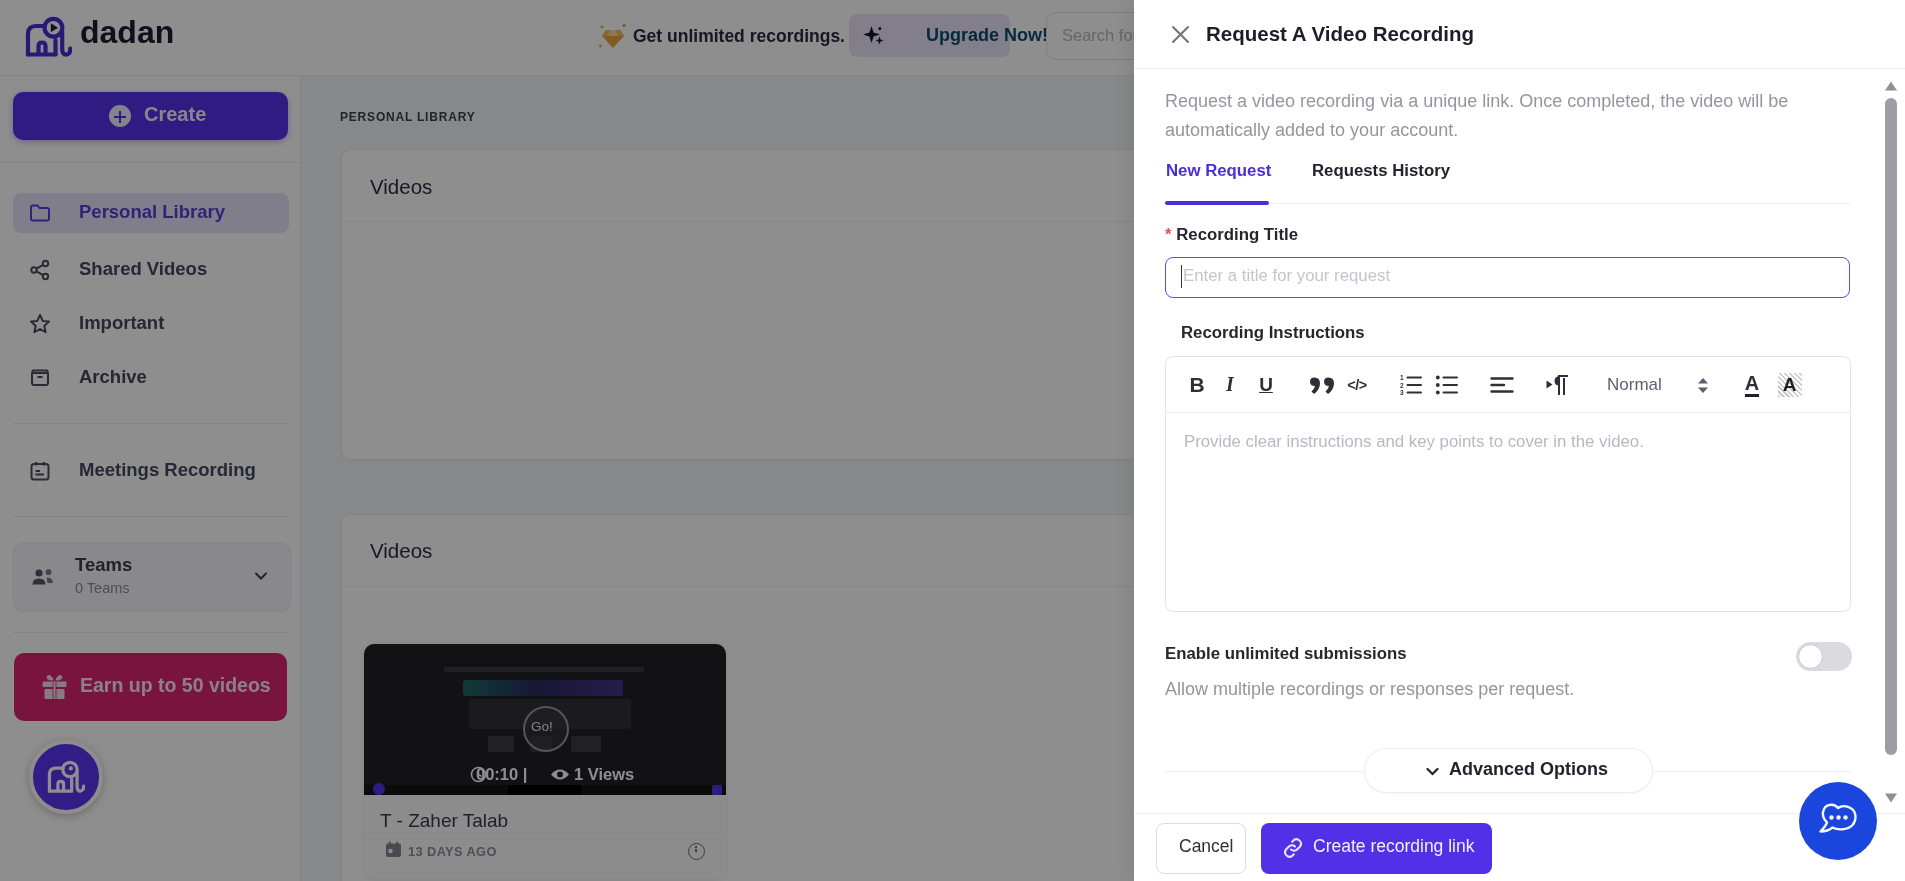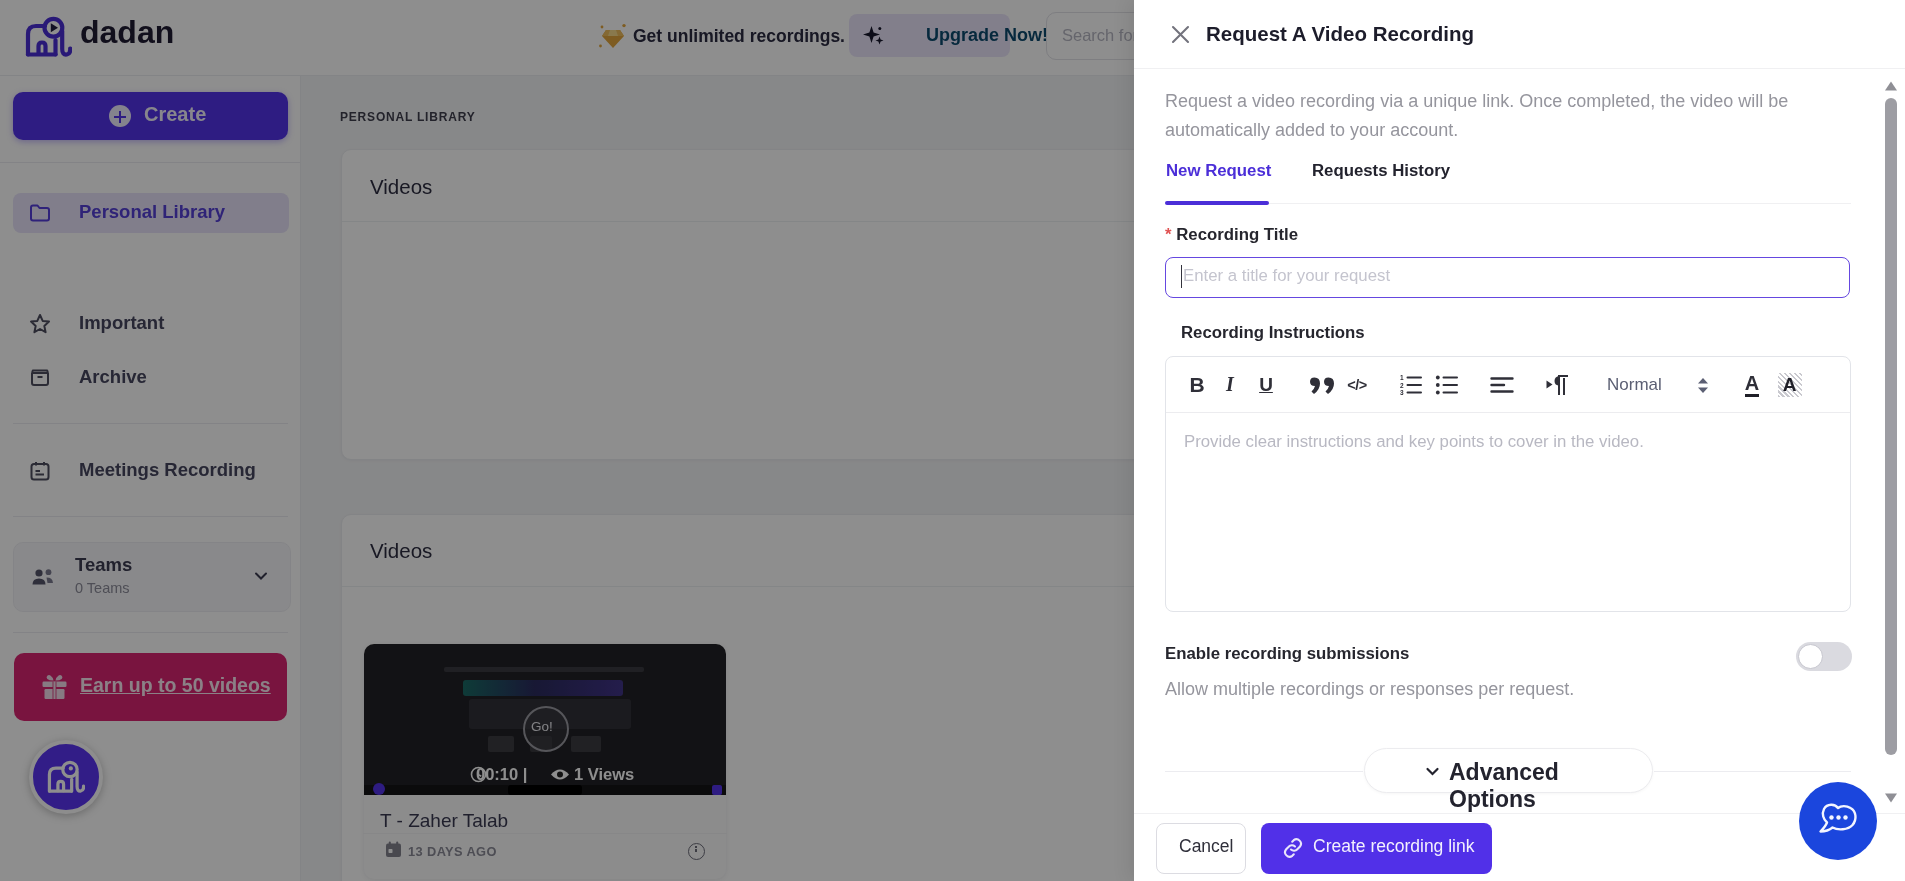--- a/index.html
+++ b/index.html
@@ -71,20 +71,29 @@
   </div>
   <div class="sdiv" style="left:0px;top:86px;width:300px;"></div>
 
   <div class="sideitem" style="top:117px;background:#e7e3f9;">
     <svg class="sideicon" width="24" height="24" viewBox="0 0 24 24" fill="none" stroke="#553ddb" stroke-width="2" stroke-linejoin="round">
           <path d="M3 6.5 Q3 4.5 5 4.5 H9.5 L11.5 7 H19 Q21 7 21 9 V17.5 Q21 19.5 19 19.5 H5 Q3 19.5 3 17.5 Z"></path>
         </svg>
     <div class="sidetext" style="top:8px;color:#5540d6;">Personal Library</div>
   </div>
 
+  <div class="sideitem" style="top:174px;">
+    <svg class="sideicon" width="24" height="24" viewBox="0 0 24 24" fill="none" stroke="#4e4e60" stroke-width="2">
+          <circle cx="6" cy="12" r="2.7"></circle>
+          <circle cx="17.5" cy="5.5" r="2.7"></circle>
+          <circle cx="17.5" cy="18.5" r="2.7"></circle>
+          <path d="M8.4 10.7 L15.1 6.8 M8.4 13.3 L15.1 17.2"></path>
+        </svg>
+    <div class="sidetext" style="top:8px;">Shared Videos</div>
+  </div>
 
   <div class="sideitem" style="top:228px;">
     <svg class="sideicon" width="24" height="24" viewBox="0 0 24 24" fill="none" stroke="#4e4e60" stroke-width="2" stroke-linejoin="round">
           <path d="M12 3 L14.7 8.9 L21 9.6 L16.3 13.9 L17.6 20.2 L12 17 L6.4 20.2 L7.7 13.9 L3 9.6 L9.3 8.9 Z"></path>
         </svg>
     <div class="sidetext" style="top:8px;text-align:right;">Important</div>
   </div>
 
   <div class="sideitem" style="top:282px;">
     <svg class="sideicon" width="24" height="24" viewBox="0 0 24 24" fill="none" stroke="#4e4e60" stroke-width="2" stroke-linejoin="round">
@@ -120,21 +129,21 @@
 
   <div class="abs" style="left:14px;top:577px;width:273px;height:68px;background:#da2572;border-radius:10px;">
     <svg class="abs" style="left:27px;top:21px;" width="27" height="26" viewBox="0 0 27 26" fill="#f2dce9">
       <rect x="1.5" y="7.5" width="24" height="5.5" rx="1.2"></rect>
       <rect x="3.5" y="15" width="20" height="10" rx="1.2"></rect>
       <rect x="11.6" y="7.5" width="3.8" height="17.5" fill="#da2572"></rect>
       <rect x="12.4" y="7.5" width="2.2" height="17.5"></rect>
       <path d="M12.5 6.5 Q8 6.5 6.3 4.9 Q4.8 3.2 6.3 1.8 Q8 0.2 9.7 1.8 Q12.5 4 12.5 6.5 Z"></path>
       <path d="M14.5 6.5 Q19 6.5 20.7 4.9 Q22.2 3.2 20.7 1.8 Q19 0.2 17.3 1.8 Q14.5 4 14.5 6.5 Z"></path>
     </svg>
-    <div class="abs" style="left:66px;top:21px;font-size:19.5px;font-weight:bold;color:#fae8f1;text-decoration:underline;">Earn up to 50 videos</div>
+    <div class="abs" style="left:66px;top:21px;font-size:19.5px;font-weight:bold;color:#fae8f1;">Earn up to 50 videos</div>
   </div>
 
   <div class="abs" style="left:29px;top:664px;width:66px;height:66px;border-radius:50%;background:#5a35f2;border:4px solid #fdfdfd;box-shadow:0 2px 8px rgba(0,0,0,.25);">
     <svg class="abs" style="left:14px;top:15px;" width="38" height="35" viewBox="0 0 47 43">
       <g fill="none" stroke="#ffffff" stroke-width="4.0" stroke-linecap="round" stroke-linejoin="round">
         <path d="M3 39.5 V19 Q3 11 11 11 L20 11"></path>
         <path d="M3 39.5 H30.5"></path>
         <path d="M30.5 39.5 V25"></path>
         <path d="M13.5 39 V31 Q13.5 27.5 17 27.5 Q20.5 27.5 20.5 31 V39"></path>
         <circle cx="28.4" cy="12.8" r="8.9"></circle>
@@ -274,33 +283,33 @@
         </svg>
     <div class="tbicon" style="left:575px;width:22px;font-size:20px;font-weight:bold;">
           <span style="border-bottom:3.5px solid #1f1f28;line-height:1;padding-bottom:1px;">A</span>
         </div>
     <div class="tbicon" style="left:611px;width:25px;">
       <div style="width:24px;height:24px;background:repeating-linear-gradient(45deg,#c9c9cf 0 1.5px,#fff 1.5px 3.5px);display:flex;align-items:center;justify-content:center;font-size:19px;font-weight:bold;color:#1f1f28;">A</div>
     </div>
     <div class="abs" style="left:18px;top:75px;font-size:16.8px;color:#b8b8c2;">Provide clear instructions and key points to cover in the video.</div>
   </div>
 
-  <div class="abs" style="left:31px;top:644px;font-size:16.8px;font-weight:bold;color:#26262e;">Enable recording submissions</div>
+  <div class="abs" style="left:31px;top:644px;font-size:16.8px;font-weight:bold;color:#26262e;">Enable unlimited submissions</div>
   <div class="abs" style="left:662px;top:642px;width:56px;height:29px;border-radius:15px;background:#dadae0;">
     <div class="abs" style="left:2px;top:2px;width:25px;height:25px;border-radius:50%;background:#fff;border:1px solid #c6c6ce;box-sizing:border-box;"></div>
   </div>
   <div class="abs" style="left:31px;top:679px;font-size:18px;color:#95959d;">Allow multiple recordings or responses per request.</div>
 
   <div class="abs" style="left:31px;top:771px;width:198px;height:1px;background:#ececf0;"></div>
   <div class="abs" style="left:520px;top:771px;width:197px;height:1px;background:#ececf0;"></div>
   <div class="abs" style="left:230px;top:748px;width:287px;height:43px;background:#fff;border:1px solid #ececef;border-radius:22.5px;box-shadow:0 1px 3px rgba(0,0,0,.04);">
     <svg class="abs" style="left:59px;top:14px;" width="17" height="17" viewBox="0 0 17 17" fill="none" stroke="#23232e" stroke-width="2.2" stroke-linecap="round">
           <path d="M3.5 6 L8.5 11 L13.5 6"></path>
         </svg>
-    <div class="abs" style="left:84px;top:10px;font-size:23px;font-weight:bold;color:#23232e;">Advanced Options</div>
+    <div class="abs" style="left:84px;top:10px;font-size:18px;font-weight:bold;color:#23232e;">Advanced Options</div>
   </div>
 
   <div class="abs" style="left:0;top:813px;width:771px;height:1px;background:#f0f0f2;"></div>
   <div class="abs" style="left:22px;top:823px;width:88px;height:49px;border:1px solid #dcdce2;border-radius:8px;background:#fff;"></div>
   <div class="abs" style="left:45px;top:836px;font-size:17.5px;color:#2f2f3a;">Cancel</div>
   <div class="abs" style="left:127px;top:823px;width:231px;height:51px;background:#5130e8;border-radius:8px;"></div>
   <svg class="abs" style="left:147px;top:836px;" width="24" height="24" viewBox="0 0 24 24" fill="none" stroke="#e9e4fb" stroke-width="2.1" stroke-linecap="round">
         <path d="M10 13.5 A4.5 4.5 0 0 0 16.3 13.2 L19 10.5 A4.5 4.5 0 0 0 12.7 4.2 L11.2 5.7"></path>
         <path d="M14 10.5 A4.5 4.5 0 0 0 7.7 10.8 L5 13.5 A4.5 4.5 0 0 0 11.3 19.8 L12.8 18.3"></path>
       </svg>

